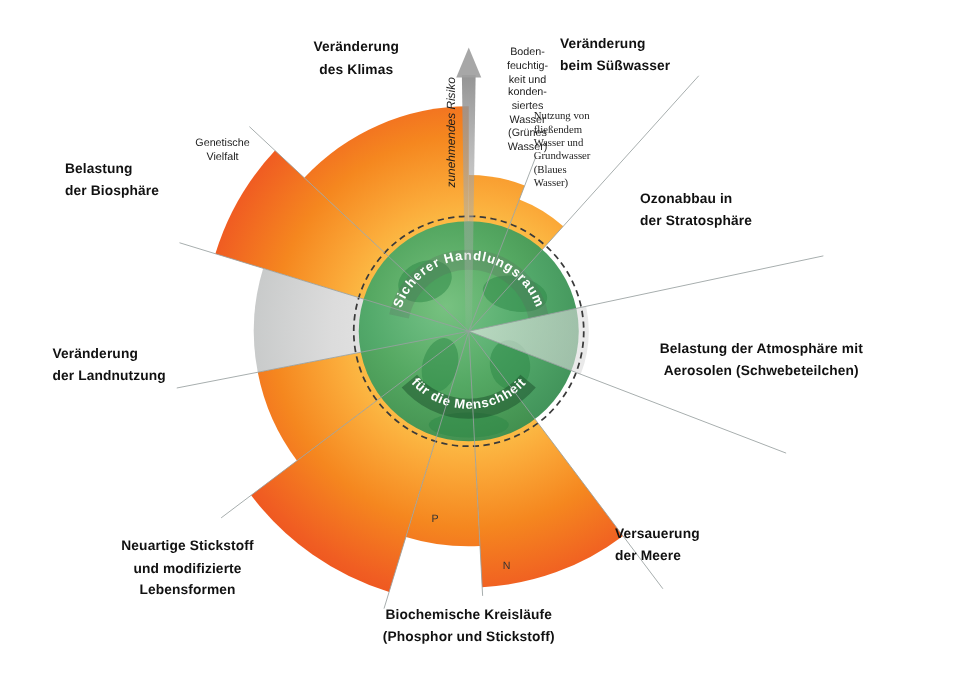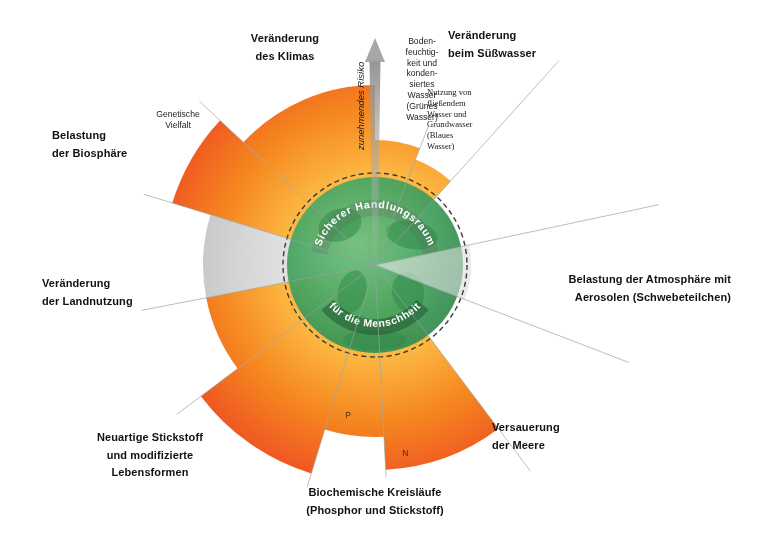--- a/index.html
+++ b/index.html
@@ -131,22 +131,24 @@
   <div class="lbl bold" style="left:448px;top:27px;width:180px;">Veränderung
 beim Süßwasser</div>
 
   <div class="lbl small" style="left:427px;top:87px;width:92px;font-family:Liberation Serif, serif;">Nutzung von
 fließendem
 Wasser und
 Grundwasser
 (Blaues
 Wasser)</div>
 
+  <div class="lbl bold" style="left:512px;top:151px;width:170px;">Ozonabbau in
+der Stratosphäre</div>
 
-  <div class="lbl bold ctr" style="left:487px;top:271px;width:244px;text-align:right;">Belastung der Atmosphäre mit
+  <div class="lbl bold ctr" style="left:487px;top:271px;width:244px;">Belastung der Atmosphäre mit
 Aerosolen (Schwebeteilchen)</div>
 
   <div class="lbl bold" style="left:492px;top:419px;width:140px;">Versauerung
 der Meere</div>
 
   <div class="lbl bold ctr" style="left:270px;top:484px;width:210px;">Biochemische Kreisläufe
 (Phosphor und Stickstoff)</div>
 
   <div class="lbl bold ctr" style="left:50px;top:429px;width:200px;">Neuartige Stickstoff
 und modifizierte

